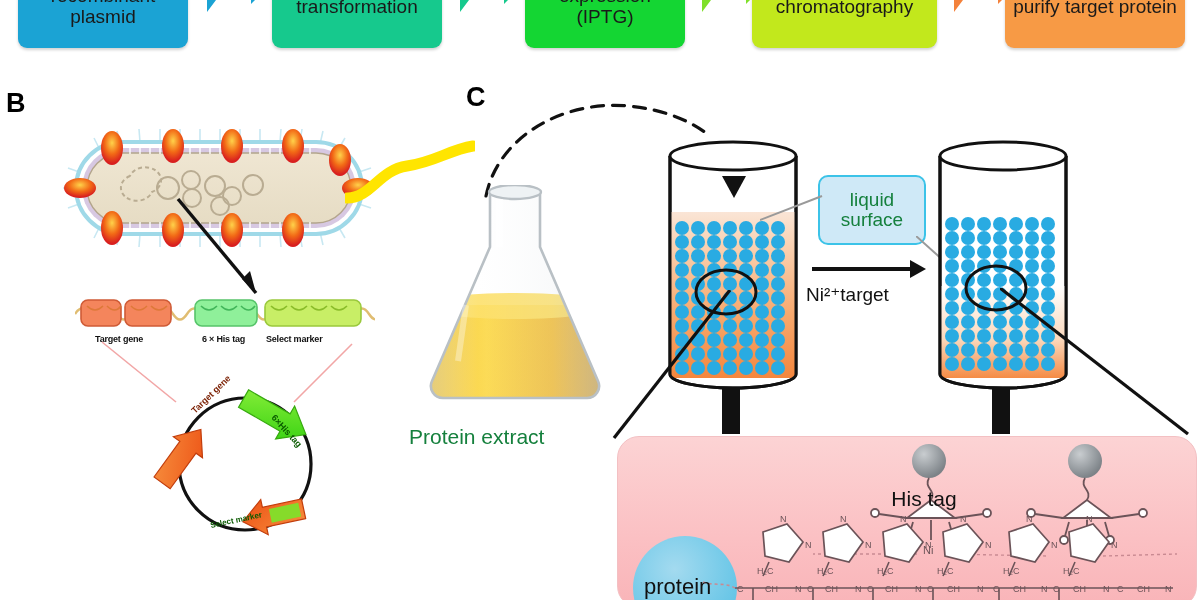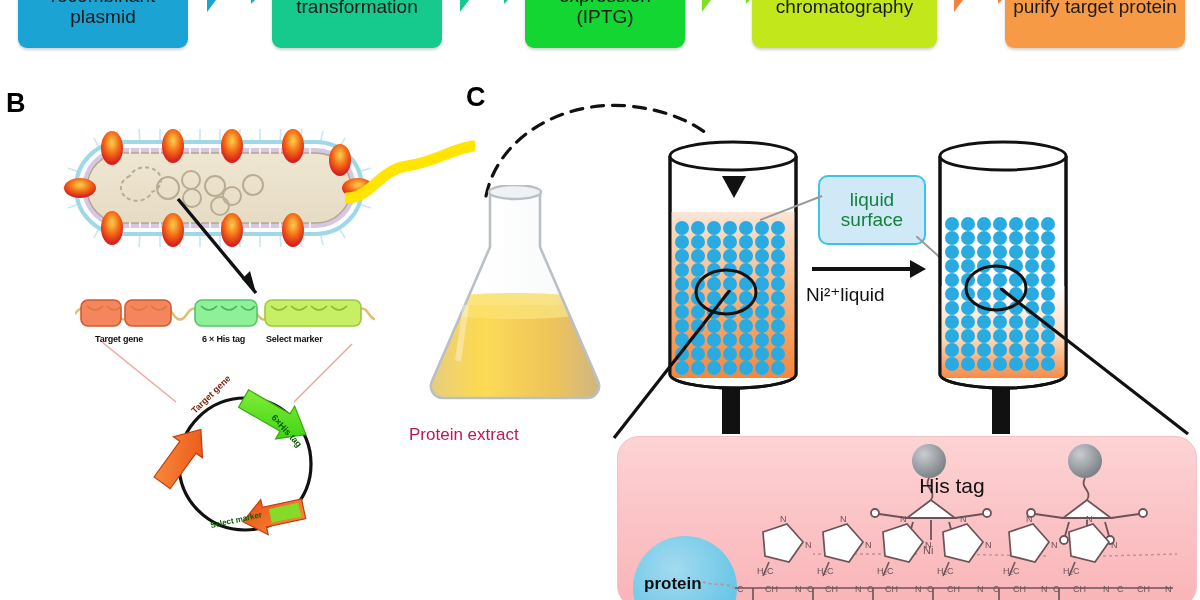--- a/index.html
+++ b/index.html
@@ -4,30 +4,30 @@
 <style>
   html,body{margin:0;padding:0;background:#ffffff;}
   body{width:1200px;height:600px;position:relative;overflow:hidden;
        font-family:"Liberation Sans","DejaVu Sans",sans-serif;}
   .abs{position:absolute;}
   .flow-box{position:absolute;display:flex;align-items:center;justify-content:center;
             text-align:center;border-radius:9px;color:#1a1a1a;font-size:19px;line-height:1.08;
             box-shadow:0 2px 3px rgba(0,0,0,.18);padding:0 4px;box-sizing:border-box;}
   .flow-arrow{position:absolute;}
   .panel-letter{position:absolute;font-size:27px;font-weight:bold;color:#000;}
-  .cap{position:absolute;font-size:17px;color:#be185d;}
+  .cap{position:absolute;font-size:21px;color:#15803d;}
   .tiny{position:absolute;font-size:9px;font-weight:bold;color:#111;letter-spacing:-.2px;}
   .callout{position:absolute;background:#cfe9f7;border:2.5px solid #3cc3e8;border-radius:10px;
            display:flex;align-items:center;justify-content:center;text-align:center;
            font-size:19px;color:#15803d;line-height:1.05;}
   .ni-label{position:absolute;font-size:19px;color:#111;}
   .pinkpanel{position:absolute;border-radius:22px;border:1px solid #f3c0c3;
              background:linear-gradient(180deg,#fcd3d4 0%,#fbc0c3 60%,#f9b4b8 100%);}
   .his-lbl{position:absolute;font-size:21px;color:#111;text-align:center;line-height:1.05;}
-  .prot-lbl{position:absolute;font-size:17px;color:#111;font-weight:bold;}
+  .prot-lbl{position:absolute;font-size:22px;color:#111;}
   .blackstem{position:absolute;background:#111;}
 </style>
 </head>
 <body>
 
 <div class="flow-box" style="left:18px;top:-34px;width:170px;height:82px;background:#1ba3d4;">
   <span>recombinant plasmid</span>
 </div>
 
 <svg class="flow-arrow" style="left:205px;top:-28px;" width="66" height="52" viewBox="0 0 66 52">
@@ -369,21 +369,21 @@
 </svg>
 <svg class="abs" style="left:916px;top:236px;" width="40" height="36" viewBox="0 0 40 36">
   <path d="M0,0 L38,34" stroke="#9a9a9a" stroke-width="2" fill="none"></path>
 </svg>
 
 <svg class="abs" style="left:812px;top:258px;" width="116" height="24" viewBox="0 0 116 24">
   <path d="M0,11 L98,11" stroke="#111" stroke-width="4" fill="none"></path>
   <path d="M98,2 L114,11 L98,20 Z" fill="#111"></path>
 </svg>
 <div class="ni-label" style="left:806px;top:283px;">
-  <span>Ni²⁺liquid</span>
+  <span>Ni²⁺target</span>
 </div>
 
 <svg class="abs" style="left:930px;top:136px;" width="150" height="270" viewBox="0 0 150 270">
   <defs>
     <linearGradient id="resin2" x1="0" y1="0" x2="0" y2="1">
       <stop offset="0%" stop-color="#ffffff"></stop>
       <stop offset="55%" stop-color="#fbd9bd"></stop>
       <stop offset="100%" stop-color="#f4843a"></stop>
     </linearGradient>
     <clipPath id="col2clip">
@@ -599,17 +599,17 @@
       <text x="424" y="156">N</text>
     <text x="436" y="156">C</text>
       <text x="456" y="156">CH</text>
       <text x="486" y="156">N</text>
     <text x="500" y="156">C</text>
       <text x="520" y="156">CH</text>
       <text x="548" y="156">N</text>
   </g>
 </svg>
 
-<div class="his-lbl" style="left:884px;top:475px;width:80px;margin-left:28px;">
+<div class="his-lbl" style="left:884px;top:488px;width:80px;">
   <span>His tag</span>
 </div>
 
 <div class="prot-lbl" style="left:644px;top:574px;">protein</div>
 
 </body></html>

